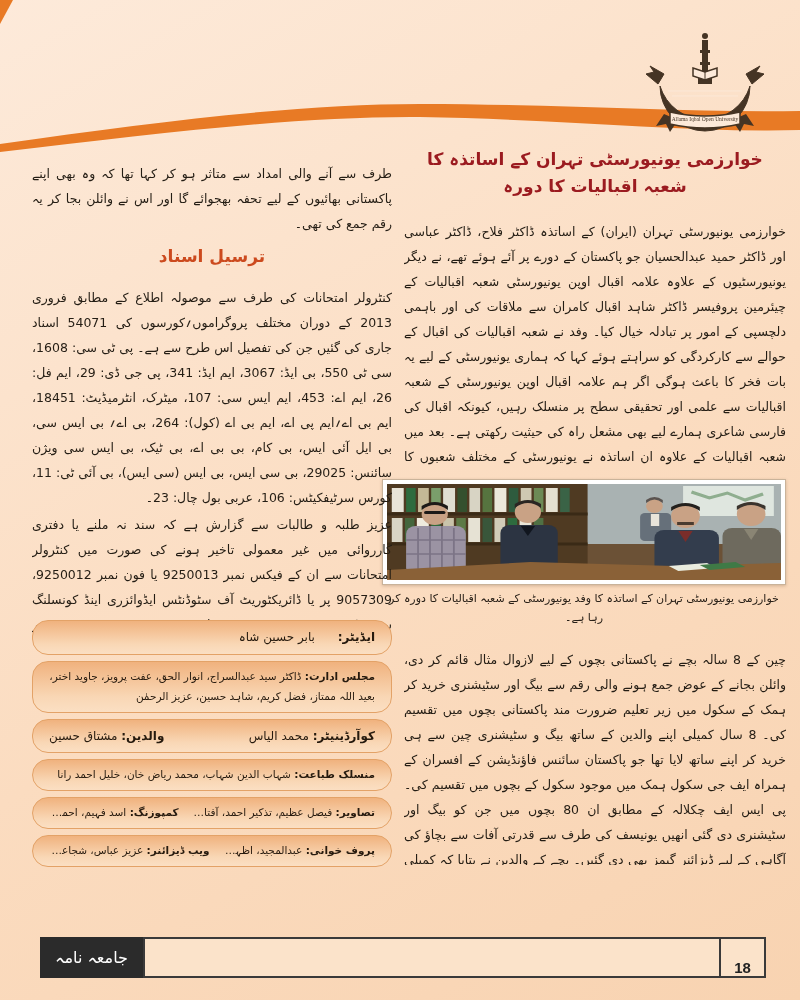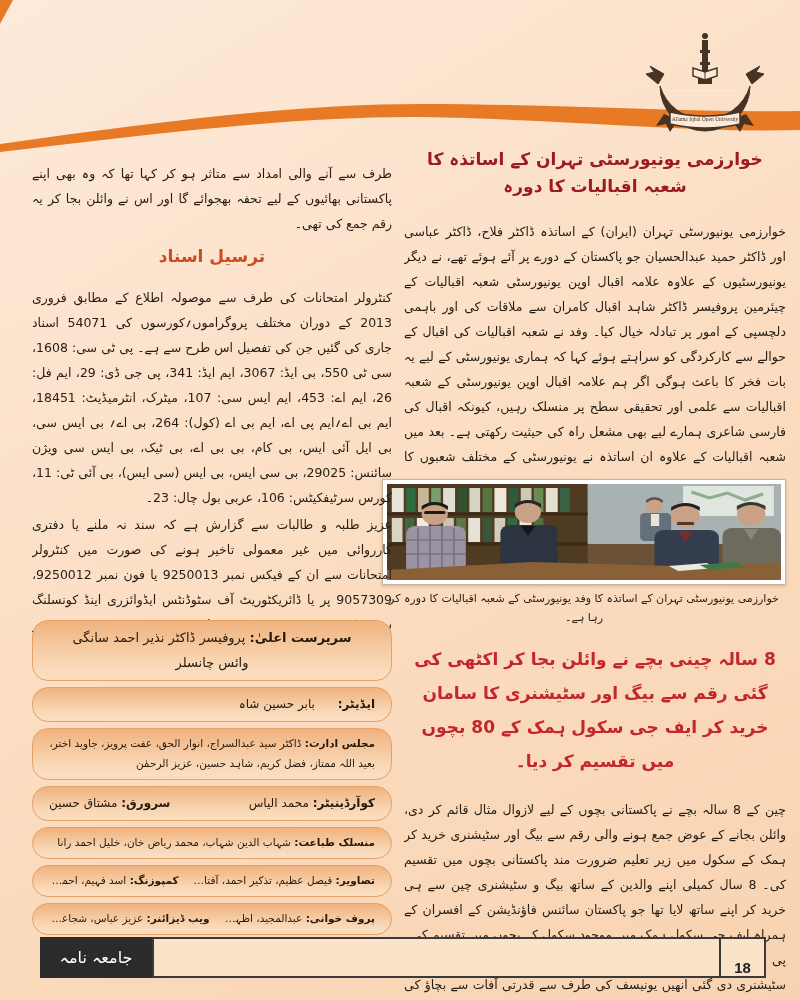--- a/index.html
+++ b/index.html
@@ -74,21 +74,21 @@
   .m-row.small { font-size: 10.5px; }
   .m-pair-row { display: flex; justify-content: space-between; gap: 10px; }
   .m-pair { white-space: nowrap; overflow: hidden; text-overflow: ellipsis; }
 
   
   .footer {
     position: absolute; left: 40px; top: 937px; width: 726px; height: 41px;
     display: flex; align-items: stretch;
   }
   .footer-title-box {
-    width: 112px; background: #2b2b2b; color: #ffffff;
+    width: 103px; background: #2b2b2b; color: #ffffff;
     display: flex; align-items: center; justify-content: center;
     font-size: 16px; direction: rtl;
   }
   .footer-strip {
     flex: 1; background: #fbe3ca; border: 2px solid #3a3a3a; border-right: none;
   }
   .footer-page-box {
     width: 47px; background: #fbe3ca; border: 2px solid #3a3a3a;
     display: flex; align-items: flex-end; justify-content: center;
     font-family: "Liberation Sans", sans-serif; font-weight: bold; font-size: 15px; color: #222222;
@@ -208,58 +208,50 @@
           <path d="M299,45 L305,56 L311,45 Z" fill="#8a8574"></path>
 
           <polygon points="0,96 0,86 120,78 240,82 330,79 330,96" fill="#8a6137"></polygon>
           <polygon points="236,82 268,79 276,84 244,87" fill="#e9ecdf"></polygon>
           <polygon points="262,81 292,78 300,83 270,86" fill="#3f7a46"></polygon>
         </svg>
       </div>
       <div class="photo-caption">خوارزمی یونیورسٹی تہران کے اساتذہ کا وفد یونیورسٹی کے شعبہ اقبالیات کا دورہ کر رہا ہے۔</div>
     </div>
 
-    <div class="headline-2">8 سالہ چینی بچے نے وائلن بجا کر اکٹھی کی گئی رقم سے بیگ اور سٹیشنری کا سامان خرید کر ایف جی سکول ہمک کے 80 بچوں میں تقسیم کر دیا۔</div>
     <div class="body-text body-2">چین کے 8 سالہ بچے نے پاکستانی بچوں کے لیے لازوال مثال قائم کر دی، وائلن بجانے کے عوض جمع ہونے والی رقم سے بیگ اور سٹیشنری خرید کر ہمک کے سکول میں زیر تعلیم ضرورت مند پاکستانی بچوں میں تقسیم کی۔ 8 سال کمیلی اپنے والدین کے ساتھ بیگ و سٹیشنری چین سے ہی خرید کر اپنے ساتھ لایا تھا جو پاکستان سائنس فاؤنڈیشن کے افسران کے ہمراہ ایف جی سکول ہمک میں موجود سکول کے بچوں میں تقسیم کی۔ پی ایس ایف چکلالہ کے مطابق ان 80 بچوں میں جن کو بیگ اور سٹیشنری دی گئی انھیں یونیسف کی طرف سے قدرتی آفات سے بچاؤ کی آگاہی کے لیے ڈیزائنر گیمز بھی دی گئیں۔ بچے کے والدین نے بتایا کہ کمیلی نے چین میں زلزلہ کے موقع پر پاکستان کی</div>
   </div>
 
   <div class="col col-left">
     <div class="body-text cont-text">طرف سے آنے والی امداد سے متاثر ہو کر کہا تھا کہ وہ بھی اپنے پاکستانی بھائیوں کے لیے تحفہ بھجوائے گا اور اس نے وائلن بجا کر یہ رقم جمع کی تھی۔</div>
     <div class="section-heading">ترسیل اسناد</div>
     <div class="body-text left-body-1">کنٹرولر امتحانات کی طرف سے موصولہ اطلاع کے مطابق فروری 2013 کے دوران مختلف پروگراموں؍کورسوں کی 54071 اسناد جاری کی گئیں جن کی تفصیل اس طرح سے ہے۔ پی ٹی سی: 1608، سی ٹی 550، بی ایڈ: 3067، ایم ایڈ: 341، پی جی ڈی: 29، ایم فل: 26، ایم اے: 453، ایم ایس سی: 107، میٹرک، انٹرمیڈیٹ: 18451، ایم بی اے؍ایم پی اے، ایم بی اے (کول): 264، بی اے؍ بی ایس سی، بی ایل آئی ایس، بی کام، بی بی اے، بی ٹیک، بی ایس سی ویژن سائنس: 29025، بی سی ایس، بی ایس (سی ایس)، بی آئی ٹی: 11، کورس سرٹیفکیٹس: 106، عربی بول چال: 23۔</div>
     <div class="body-text left-body-2" style="margin-top:2px">عزیز طلبہ و طالبات سے گزارش ہے کہ سند نہ ملنے یا دفتری کارروائی میں غیر معمولی تاخیر ہونے کی صورت میں کنٹرولر امتحانات سے ان کے فیکس نمبر 9250013 یا فون نمبر 9250012، 9057309 پر یا ڈائریکٹوریٹ آف سٹوڈنٹس ایڈوائزری اینڈ کونسلنگ سے فیکس نمبر 051-9250174 اور فون نمبر 051-9057152 پر رابطہ کریں۔</div>
   </div>
 
   <div class="masthead">
-    <div class="m-row center">
-      <div>
-        <span class="lbl">سرپرست اعلیٰ:</span>
-        <span>پروفیسر ڈاکٹر نذیر احمد سانگی</span>
-      </div>
-      <div>وائس چانسلر</div>
-    </div>
 
     <div class="m-row">
       <span class="lbl">ایڈیٹر:</span>
       &nbsp;&nbsp;&nbsp;&nbsp;
       <span>بابر حسین شاہ</span>
     </div>
 
     <div class="m-row small">
       <span class="lbl">مجلس ادارت:</span>
       <span>ڈاکٹر سید عبدالسراج، انوار الحق، عفت پرویز، جاوید اختر، بعید اللہ ممتاز، فضل کریم، شاہد حسین، عزیز الرحمٰن</span>
     </div>
 
     <div class="m-row m-pair-row">
       <span class="m-pair">
         <span class="lbl">کوآرڈینیٹر:</span>
         <span>محمد الیاس</span>
       </span>
       <span class="m-pair">
-        <span class="lbl">سرورق:</span>
+        <span class="lbl">والدین:</span>
         <span>مشتاق حسین</span>
       </span>
     </div>
 
     <div class="m-row small">
       <span class="lbl">منسلک طباعت:</span>
       <span>شہاب الدین شہاب، محمد ریاض خان، خلیل احمد رانا</span>
     </div>
 
     <div class="m-row m-pair-row small">

